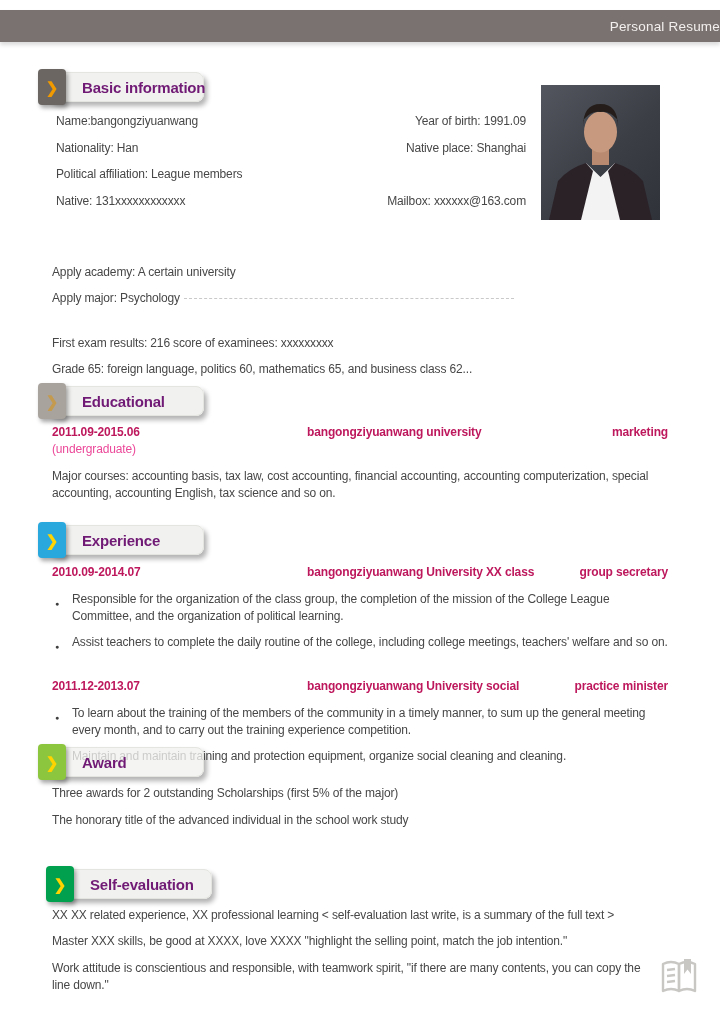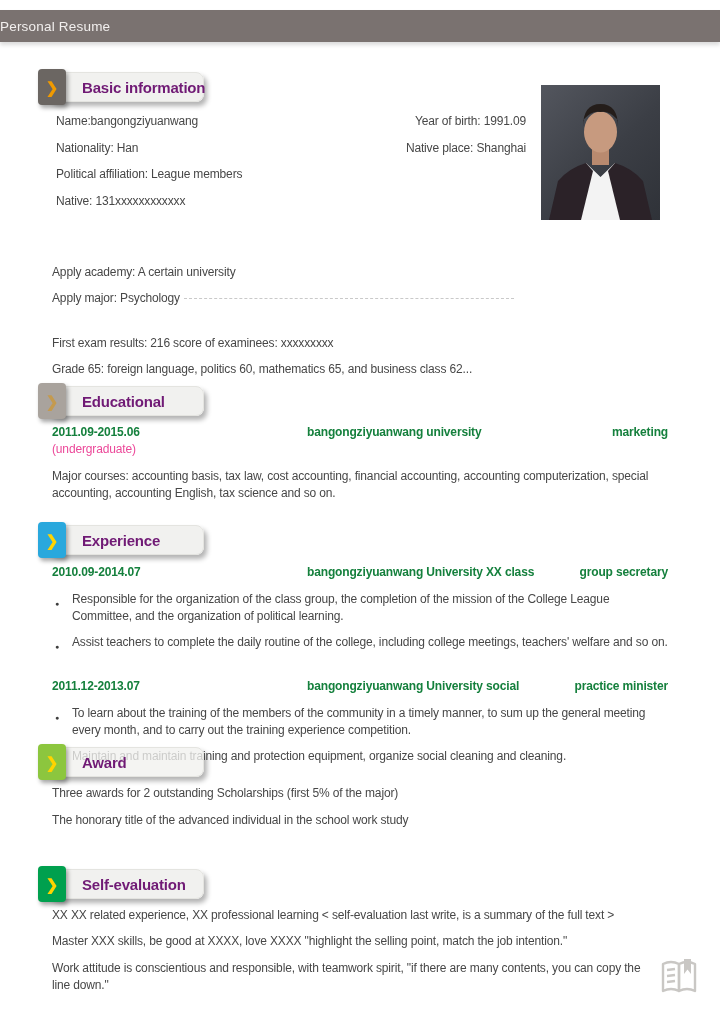--- a/index.html
+++ b/index.html
@@ -8,20 +8,21 @@
   .page {
     position:relative; width:720px; height:1017px; margin:0 auto;
     background:#ffffff; overflow:hidden;
     color:#474747; font-size:12px; letter-spacing:-0.15px;
   }
   
   .topbar {
     position:absolute; left:0; top:10px; width:720px; height:32px;
     display:flex; align-items:center; 
     box-shadow:0 3px 4px rgba(0,0,0,0.14);
+    justify-content:flex-end;
   }
   .topbar-title { color:#f2efee; font-size:13.5px; letter-spacing:0.2px; }
   
   .badge { position:absolute; width:168px; height:30px; }
   .badge-rect {
     position:absolute; left:10px; top:0; width:156px; height:30px;
     background:rgba(241,241,238,0.97);
     border:1px solid #e4e4e0; border-radius:8px;
     box-shadow:3px 4px 5px rgba(0,0,0,0.30);
   }
@@ -34,21 +35,21 @@
   .chev { font-weight:bold; font-size:15px; line-height:1; }
   .chev::before { content:"\276F"; }
   .badge-label {
     position:absolute; left:44px; top:0; height:30px;
     display:flex; align-items:center;
     font-size:15px; font-weight:bold; color:#701a75; letter-spacing:-0.2px;
     white-space:nowrap;
   }
   .line { position:absolute; left:52px; white-space:nowrap; }
   .para { position:absolute; left:52px; width:616px; line-height:17px; }
-  .bold-row { position:absolute; left:52px; width:616px; height:16px; font-weight:bold; color:#15803d; }
+  .bold-row { position:absolute; left:52px; width:616px; height:16px; font-weight:bold; color:#be185d; }
   .bold-row .date { position:absolute; left:0; top:0; white-space:nowrap; }
   .bold-row .org  { position:absolute; left:255px; top:0; white-space:nowrap; }
   .bold-row .role { position:absolute; right:0; top:0; white-space:nowrap; }
   .date-note { position:absolute; left:52px; font-weight:normal; color:#ec4899; }
   .bullet { position:relative; padding-left:20px; margin-bottom:9px; line-height:17px; }
   .bullet::before { content:"\25CF"; position:absolute; left:3px; top:4px; font-size:7px; color:#3d3d3d; }
   
   .basic-grid { position:absolute; left:56px; top:108px; width:470px; }
   .basic-row { display:flex; height:26.5px; align-items:center; }
   .basic-left  { width:252px; white-space:nowrap; }
@@ -90,20 +91,21 @@
     </div>
     <div class="basic-row">
       <span class="basic-left">Nationality: Han</span>
       <span class="basic-right">Native place: Shanghai</span>
     </div>
     <div class="basic-row">
       <span class="basic-left">Political affiliation: League members</span>
     </div>
     <div class="basic-row">
       <span class="basic-left">Native: 131xxxxxxxxxxxx</span>
+      <span class="basic-right">Mailbox: xxxxxx@163.com</span>
     </div>
   </div>
 
   <div class="photo">
     <svg width="119" height="135" viewBox="0 0 119 135">
       <path d="M38,135 L45,78 L59.5,92 L74,78 L81,135 Z" fill="#f3f3f3"></path>
       <rect x="51" y="60" width="17" height="20" fill="#b98a6f"></rect>
       <path d="M8,135 L17,96 Q28,83 45,78 L52,86 L40,135 Z" fill="#2b2228"></path>
       <path d="M111,135 L102,96 Q91,83 74,78 L67,86 L79,135 Z" fill="#2b2228"></path>
       <ellipse cx="59.5" cy="47" rx="16.5" ry="20.5" fill="#c79a7f"></ellipse>
@@ -168,21 +170,21 @@
     <div class="badge-rect translucent"></div>
     <div class="badge-sq" style="background-color: rgb(140, 198, 62);">
       <span class="chev" style="color: rgb(255, 212, 0);"></span>
     </div>
     <div class="badge-label">Award</div>
   </div>
 
   <div class="line" style="top:786px;">Three awards for 2 outstanding Scholarships (first 5% of the major)</div>
   <div class="line" style="top:813px;">The honorary title of the advanced individual in the school work study</div>
 
-  <div class="badge" style="left:38px; top:869px;text-decoration:underline;">
+  <div class="badge" style="left:46px; top:869px;text-decoration:underline;">
     <div class="badge-rect"></div>
     <div class="badge-sq" style="background-color: rgb(0, 160, 78);">
       <span class="chev" style="color: rgb(255, 212, 0);"></span>
     </div>
     <div class="badge-label">Self-evaluation</div>
   </div>
 
   <div class="line" style="top:908px;">XX XX related experience, XX professional learning &lt; self-evaluation last write, is a summary of the full text &gt;</div>
   <div class="line" style="top:934px;">Master XXX skills, be good at XXXX, love XXXX "highlight the selling point, match the job intention."</div>
   <div class="para" style="top:960px; width:600px;">Work attitude is conscientious and responsible, with teamwork spirit, "if there are many contents, you can copy the line down."</div>

